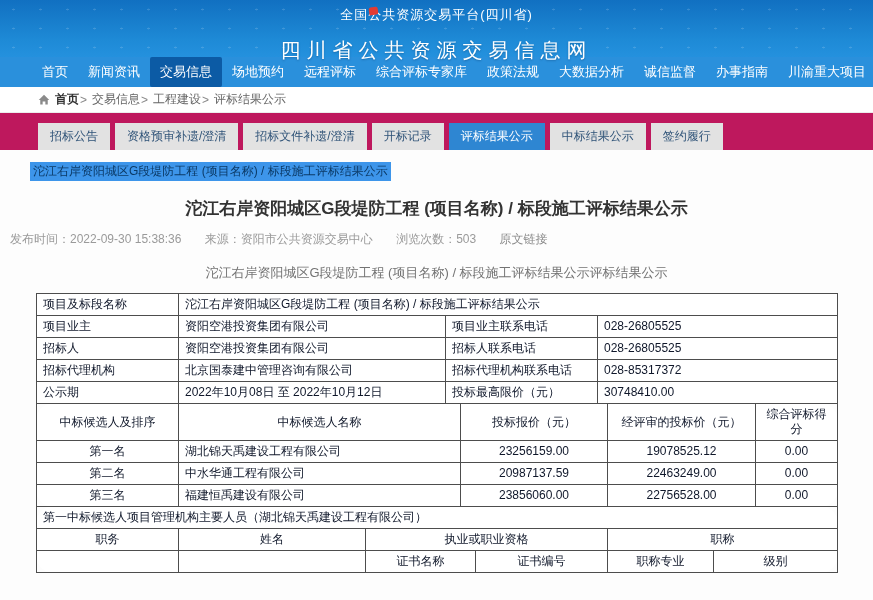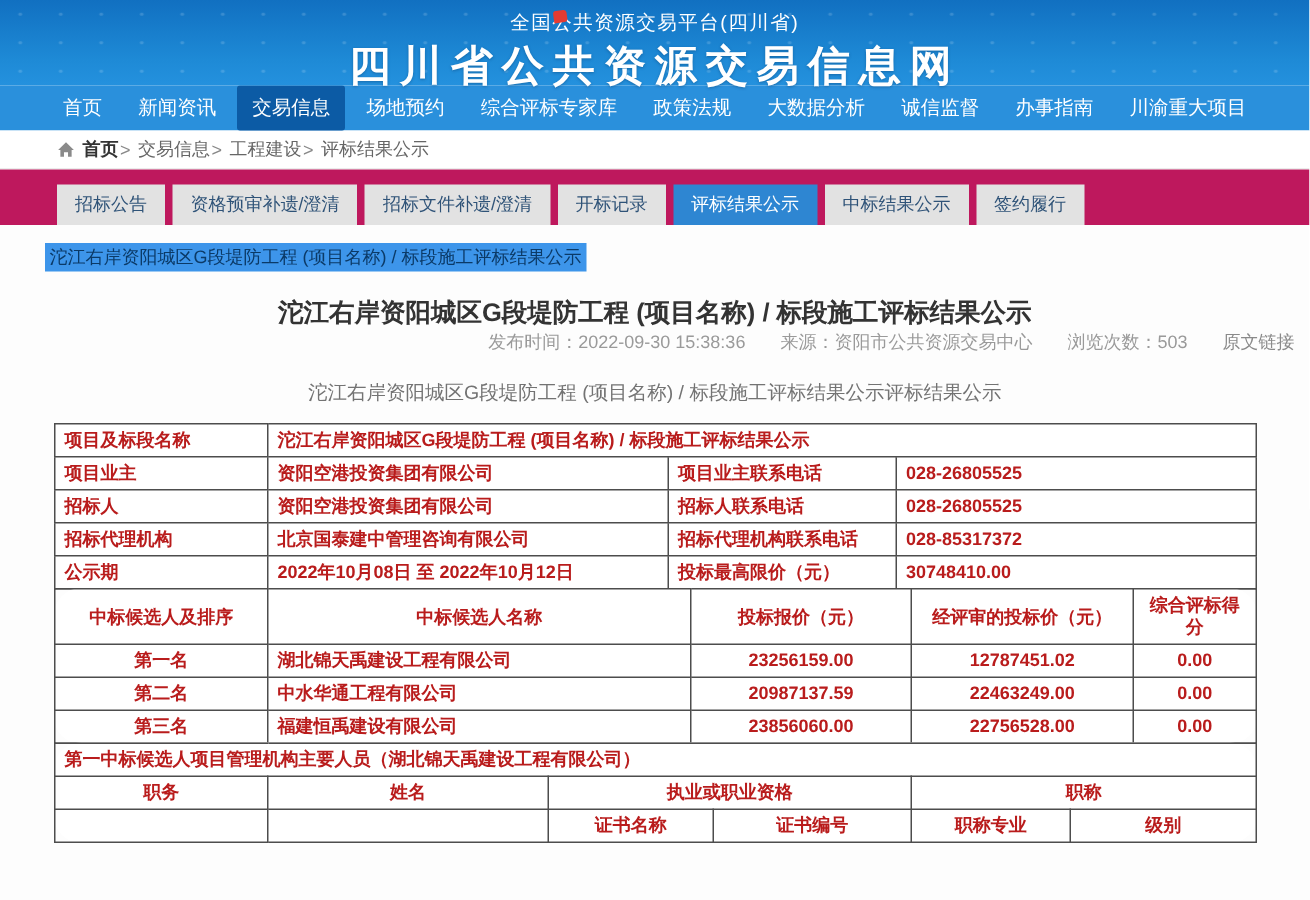--- a/index.html
+++ b/index.html
@@ -7,21 +7,21 @@
     font-family:"Liberation Sans","DejaVu Sans",sans-serif; }
   .page { width:873px; height:600px; position:relative; background:#fdfdfd; }
 
   
   .masthead { height:57px; text-align:center; color:#fff; position:relative;
     background-image:
       radial-gradient(rgba(255,255,255,.16) 1px, transparent 1.7px),
       linear-gradient(180deg,#1170c1 0%, #1e8ad6 70%, #2491de 100%);
     background-size:27px 19px, 100% 100%; }
   .masthead .platform { font-size:13px; padding-top:6px; letter-spacing:1px; }
-  .masthead .site { font-size:28px; font-weight:bold; letter-spacing:6px; margin-top:1px;
+  .masthead .site { font-size:20px; font-weight:normal; letter-spacing:6px; margin-top:13px;
     text-shadow:0 1px 2px rgba(0,40,80,.35); }
   .map-pin { position:absolute; left:369px; top:7px; width:9px; height:8px;
     background:#e23b33; border-radius:2px 2px 2px 0; transform:rotate(-8deg); }
 
   
   .nav { height:30px; background:#2a90dc; display:flex; align-items:stretch;
     justify-content:space-between; padding:0 32px; }
   .nav-item { color:#fff; font-size:13px; line-height:30px; padding:0 10px;
     cursor:pointer; white-space:nowrap; }
   .nav-item.active { background:#0c5ba5; border-radius:2px; }
@@ -39,29 +39,29 @@
   .tab { background:#e2e2e2; color:#2f5378; font-size:12px; padding:5px 12px;
     cursor:pointer; white-space:nowrap; }
   .tab.active { background:#2e86d2; color:#fff; }
 
   
   .selline { display:inline-block; margin:12px 0 0 30px; background:#3d95ea;
     color:#0b3a67; font-size:12px; padding:1px 3px; }
 
   
   .title { text-align:center; font-size:17px; font-weight:bold; color:#333; margin-top:16px; }
-  .meta { text-align:right; font-size:12px; color:#9a9a9a; }
+  .meta { text-align:left; font-size:12px; color:#9a9a9a; margin-top:11px; }
   .meta span { margin:0 10px; }
   .meta .link { color:#8a8a8a; cursor:pointer; }
   .subtitle { text-align:center; font-size:13px; color:#737373; margin-top:16px; }
 
   
   .sheet { width:801px; margin:11px auto 0; }
   table { border-collapse:collapse; table-layout:fixed; width:801px;
-    font-size:12px; color:#b91c1c; background:#fff;font-weight:bold; }
+    font-size:12px; color:#0f172a; background:#fff; }
   table.follow { margin-top:-1px;border-radius:18px; }
   td { border:1px solid #4d4d4d; padding:3px 6px; text-align:left;
     height:20px; vertical-align:middle; word-break:break-all; line-height:1.25; }
   td.c { text-align:center; }
   td.band { font-size:12px; }
 </style>
 </head>
 <body>
 
 <div class="page">
@@ -70,20 +70,21 @@
     <div class="map-pin"></div>
     <div class="platform">全国公共资源交易平台(四川省)</div>
     <div class="site">四川省公共资源交易信息网</div>
   </div>
 
   <div class="nav">
     <div class="nav-item">首页</div>
     <div class="nav-item">新闻资讯</div>
     <div class="nav-item active">交易信息</div>
     <div class="nav-item">场地预约</div>
+    <div class="nav-item">远程评标</div>
     <div class="nav-item">综合评标专家库</div>
     <div class="nav-item">政策法规</div>
     <div class="nav-item">大数据分析</div>
     <div class="nav-item">诚信监督</div>
     <div class="nav-item">办事指南</div>
     <div class="nav-item">川渝重大项目</div>
   </div>
 
   <div class="breadcrumb">
     <span class="home-icon">
@@ -177,21 +178,21 @@
         <td class="c">中标候选人及排序</td>
         <td class="c">中标候选人名称</td>
         <td class="c">投标报价（元）</td>
         <td class="c">经评审的投标价（元）</td>
         <td class="c">综合评标得分</td>
       </tr>
       <tr>
         <td class="c">第一名</td>
         <td>湖北锦天禹建设工程有限公司</td>
         <td class="c">23256159.00</td>
-        <td class="c">12787451.02</td>
+        <td class="c">19078525.12</td>
         <td class="c">0.00</td>
       </tr>
       <tr>
         <td class="c">第二名</td>
         <td>中水华通工程有限公司</td>
         <td class="c">20987137.59</td>
         <td class="c">22463249.00</td>
         <td class="c">0.00</td>
       </tr>
       <tr>

